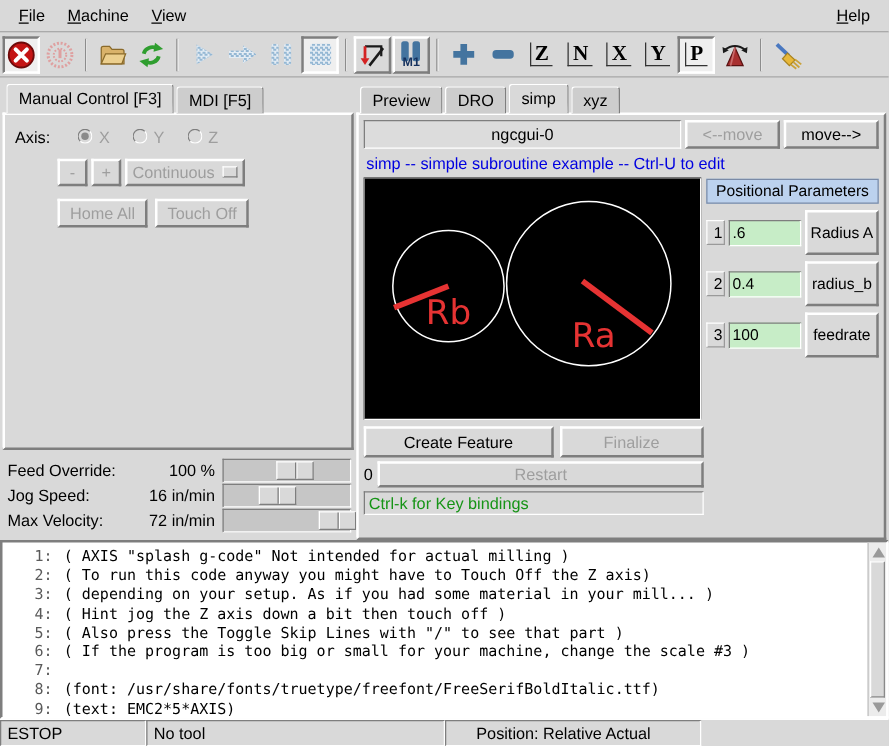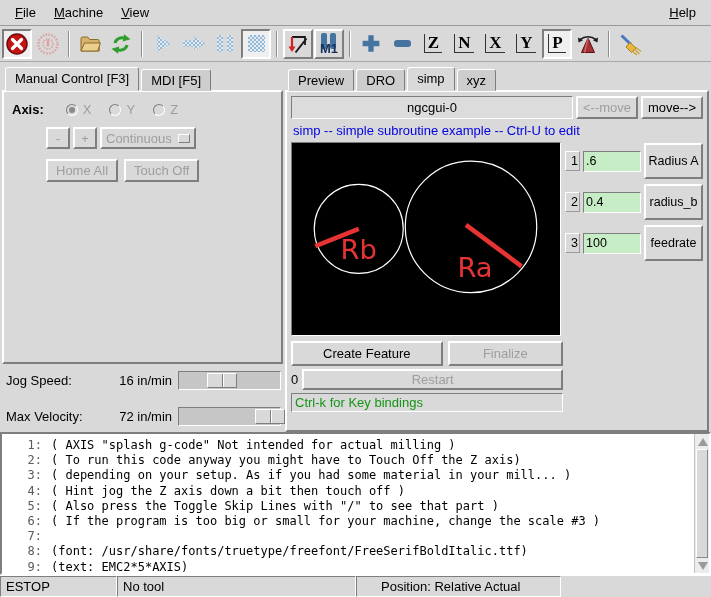--- a/index.html
+++ b/index.html
@@ -36,21 +36,21 @@
   .shape-stop  { width:17px; height:17px; border-radius:2px; }
   .shape-plus  { width:19px; height:19px; background:#44749f;
                  clip-path: polygon(36% 6%, 64% 6%, 64% 36%, 94% 36%, 94% 64%, 64% 64%, 64% 94%, 36% 94%, 36% 64%, 6% 64%, 6% 36%, 36% 36%); }
   .shape-minus { width:17px; height:7px; border-radius:3px; background:#44749f; }
   .vletter { font-family:"Liberation Serif","DejaVu Serif",serif; font-weight:bold; font-size:17px;
              line-height:17px; padding:0 3px 1px 3px; border-left:1px solid #333; border-bottom:1px solid #333; }
   .m1wrap { position:relative; width:22px; height:22px; }
   .m1wrap .bars { position:absolute; top:0; left:3px; display:flex; gap:3px; }
   .m1wrap .bars i { display:block; width:6px; height:16px; border-radius:2px; background:#44749f; }
   .m1wrap .m1lab { position:absolute; bottom:-1px; left:0; width:100%; text-align:center;
-                   font-size:13px; font-weight:bold; color:#15315e; }
+                   font-size:10px; font-weight:bold; color:#15315e; }
 
   
   .main { height:370px; display:flex; }
   .left-panel  { width:284px; display:flex; flex-direction:column; padding:2px 1px 0 2px; }
   .right-panel { width:427px; display:flex; flex-direction:column; padding:2px 2px 0 1px; }
 
   .tabbar { height:26px; display:flex; align-items:flex-end; padding-left:3px; position:relative; z-index:2; }
   .tab { background:#cdcdcd; border:1px solid; border-color:#ffffff #7e7e7e #cdcdcd #ffffff;
          border-radius:3px 3px 0 0; padding:3px 9px 2px 9px; margin-right:2px; position:relative; top:1px; }
   .tab.active { background:#d9d9d9; border-bottom-color:#d9d9d9; padding-bottom:4px; top:1px; z-index:3; }
@@ -59,21 +59,21 @@
   .manual-frame { height:274px; padding:8px 6px; }
   .simp-frame { flex:1; padding:4px; display:flex; flex-direction:column; gap:3px; }
 
   .dim { color:#9e9e9e; }
   .btn { background:#d9d9d9; border:2px solid; border-color:#ffffff #7e7e7e #7e7e7e #ffffff;
          font-family:inherit; font-size:13px; padding:2px 8px; }
   .btn.disabled { color:#9e9e9e; }
 
   
   .axis-row { display:flex; align-items:center; gap:18px; margin:2px 0 10px 2px; }
-  .axis-row .lbl { font-weight:bold; margin-right:4px; }
+  .axis-row .lbl { font-weight:normal; margin-right:4px; }
   .radio-wrap { display:flex; align-items:center; gap:5px; }
   .radio { width:12px; height:12px; border-radius:50%; background:#d9d9d9;
            border:1px solid; border-color:#7e7e7e #fff #fff #7e7e7e; position:relative; }
   .radio.checked::after { content:""; position:absolute; left:2px; top:2px; width:6px; height:6px;
            border-radius:50%; background:#8a8a8a; }
   .jog-row { display:flex; align-items:center; gap:3px; margin:0 0 10px 36px; }
   .btn.sm { width:24px; height:22px; padding:0; color:#9e9e9e; }
   .dropdown { height:22px; width:96px; display:flex; align-items:center; gap:4px; padding:0 4px;
               background:#d9d9d9; border:2px solid; border-color:#ffffff #7e7e7e #7e7e7e #ffffff; color:#9e9e9e; }
   .dropdown span.txt { flex:1; }
@@ -90,21 +90,21 @@
            border:1px solid; border-color:#7e7e7e #fff #fff #7e7e7e; margin-right:2px; }
   .handle { position:absolute; top:1px; height:15px; width:30px; background:#d9d9d9;
             border:1px solid; border-color:#fff #7e7e7e #7e7e7e #fff; }
   .handle::after { content:""; position:absolute; left:50%; top:0; bottom:0; width:0;
             border-left:1px solid #7e7e7e; border-right:1px solid #fff; }
 
   
   .ngcgui-row { display:flex; gap:3px; align-items:center; }
   .entry-ngc { flex:1; height:23px; line-height:21px; text-align:center; background:#dcdcdc;
                border:1px solid; border-color:#7e7e7e #fff #fff #7e7e7e; }
-  .mv-btn { width:62px; padding:2px 2px; }
+  .mv-btn { width:76px; padding:2px 2px; }
   .info { color:#0000e0; padding:1px 2px; white-space:nowrap; }
   .middle { display:flex; gap:4px; height:196px; }
   .canvas { width:270px; height:194px; border:1px solid; border-color:#7e7e7e #fff #fff #7e7e7e; background:#000; }
   .canvas svg { display:block; width:100%; height:100%; }
   .params { flex:1; display:flex; flex-direction:column; gap:5px; padding-top:1px; }
   .params-header { background:#bcd2ee; border:1px solid #7a8aa6; text-align:center; padding:2px 1px; white-space:nowrap; font-size:12.5px; }
   .prow { display:flex; gap:3px; align-items:center; }
   .pindex { width:15px; text-align:right; background:#d9d9d9; border:1px solid; border-color:#fff #9a9a9a #9a9a9a #fff; padding:2px 1px; font-size:12.5px; }
   .pentry { width:58px; height:21px; background:#c7edc7; border:1px solid; border-color:#7e7e7e #fff #fff #7e7e7e;
             font-family:inherit; font-size:12.5px; padding:0 2px; }
@@ -290,20 +290,27 @@
             <span class="dd-ind"></span>
           </span>
         </div>
         <div class="home-row">
           <button class="btn disabled">Home All</button>
           <button class="btn disabled">Touch Off</button>
         </div>
       </div>
       <div class="sliders">
         <div class="slider-row">
+          <span class="slabel">Feed Override:</span>
+          <span class="svalue">100 %</span>
+          <span class="scale">
+              <span class="handle" style="left:42%"></span>
+            </span>
+        </div>
+        <div class="slider-row">
           <span class="slabel">Jog Speed:</span>
           <span class="svalue">16 in/min</span>
           <span class="scale">
               <span class="handle" style="left:28%"></span>
             </span>
         </div>
         <div class="slider-row">
           <span class="slabel">Max Velocity:</span>
           <span class="svalue">72 in/min</span>
           <span class="scale">
@@ -333,20 +340,21 @@
               <rect x="0" y="0" width="265" height="186" fill="#000000"></rect>
               <circle cx="66" cy="83" r="44" fill="none" stroke="#ffffff" stroke-width="1.2"></circle>
               <circle cx="177" cy="81" r="65" fill="none" stroke="#ffffff" stroke-width="1.2"></circle>
               <line x1="66" y1="83" x2="23" y2="100" stroke="#e63333" stroke-width="4.5"></line>
               <line x1="172" y1="79" x2="227" y2="120" stroke="#e63333" stroke-width="4.5"></line>
               <text x="66" y="113" fill="#e63333" font-size="27" text-anchor="middle">Rb</text>
               <text x="181" y="131" fill="#e63333" font-size="27" text-anchor="middle">Ra</text>
             </svg>
           </div>
           <div class="params">
+            <div class="params-header">Positional Parameters</div>
             <div class="prow">
               <span class="pindex">1</span>
               <input class="pentry" value=".6" style="">
               <button class="pname">Radius A</button>
             </div>
             <div class="prow">
               <span class="pindex">2</span>
               <input class="pentry" value="0.4" style="">
               <button class="pname">radius_b</button>
             </div>

